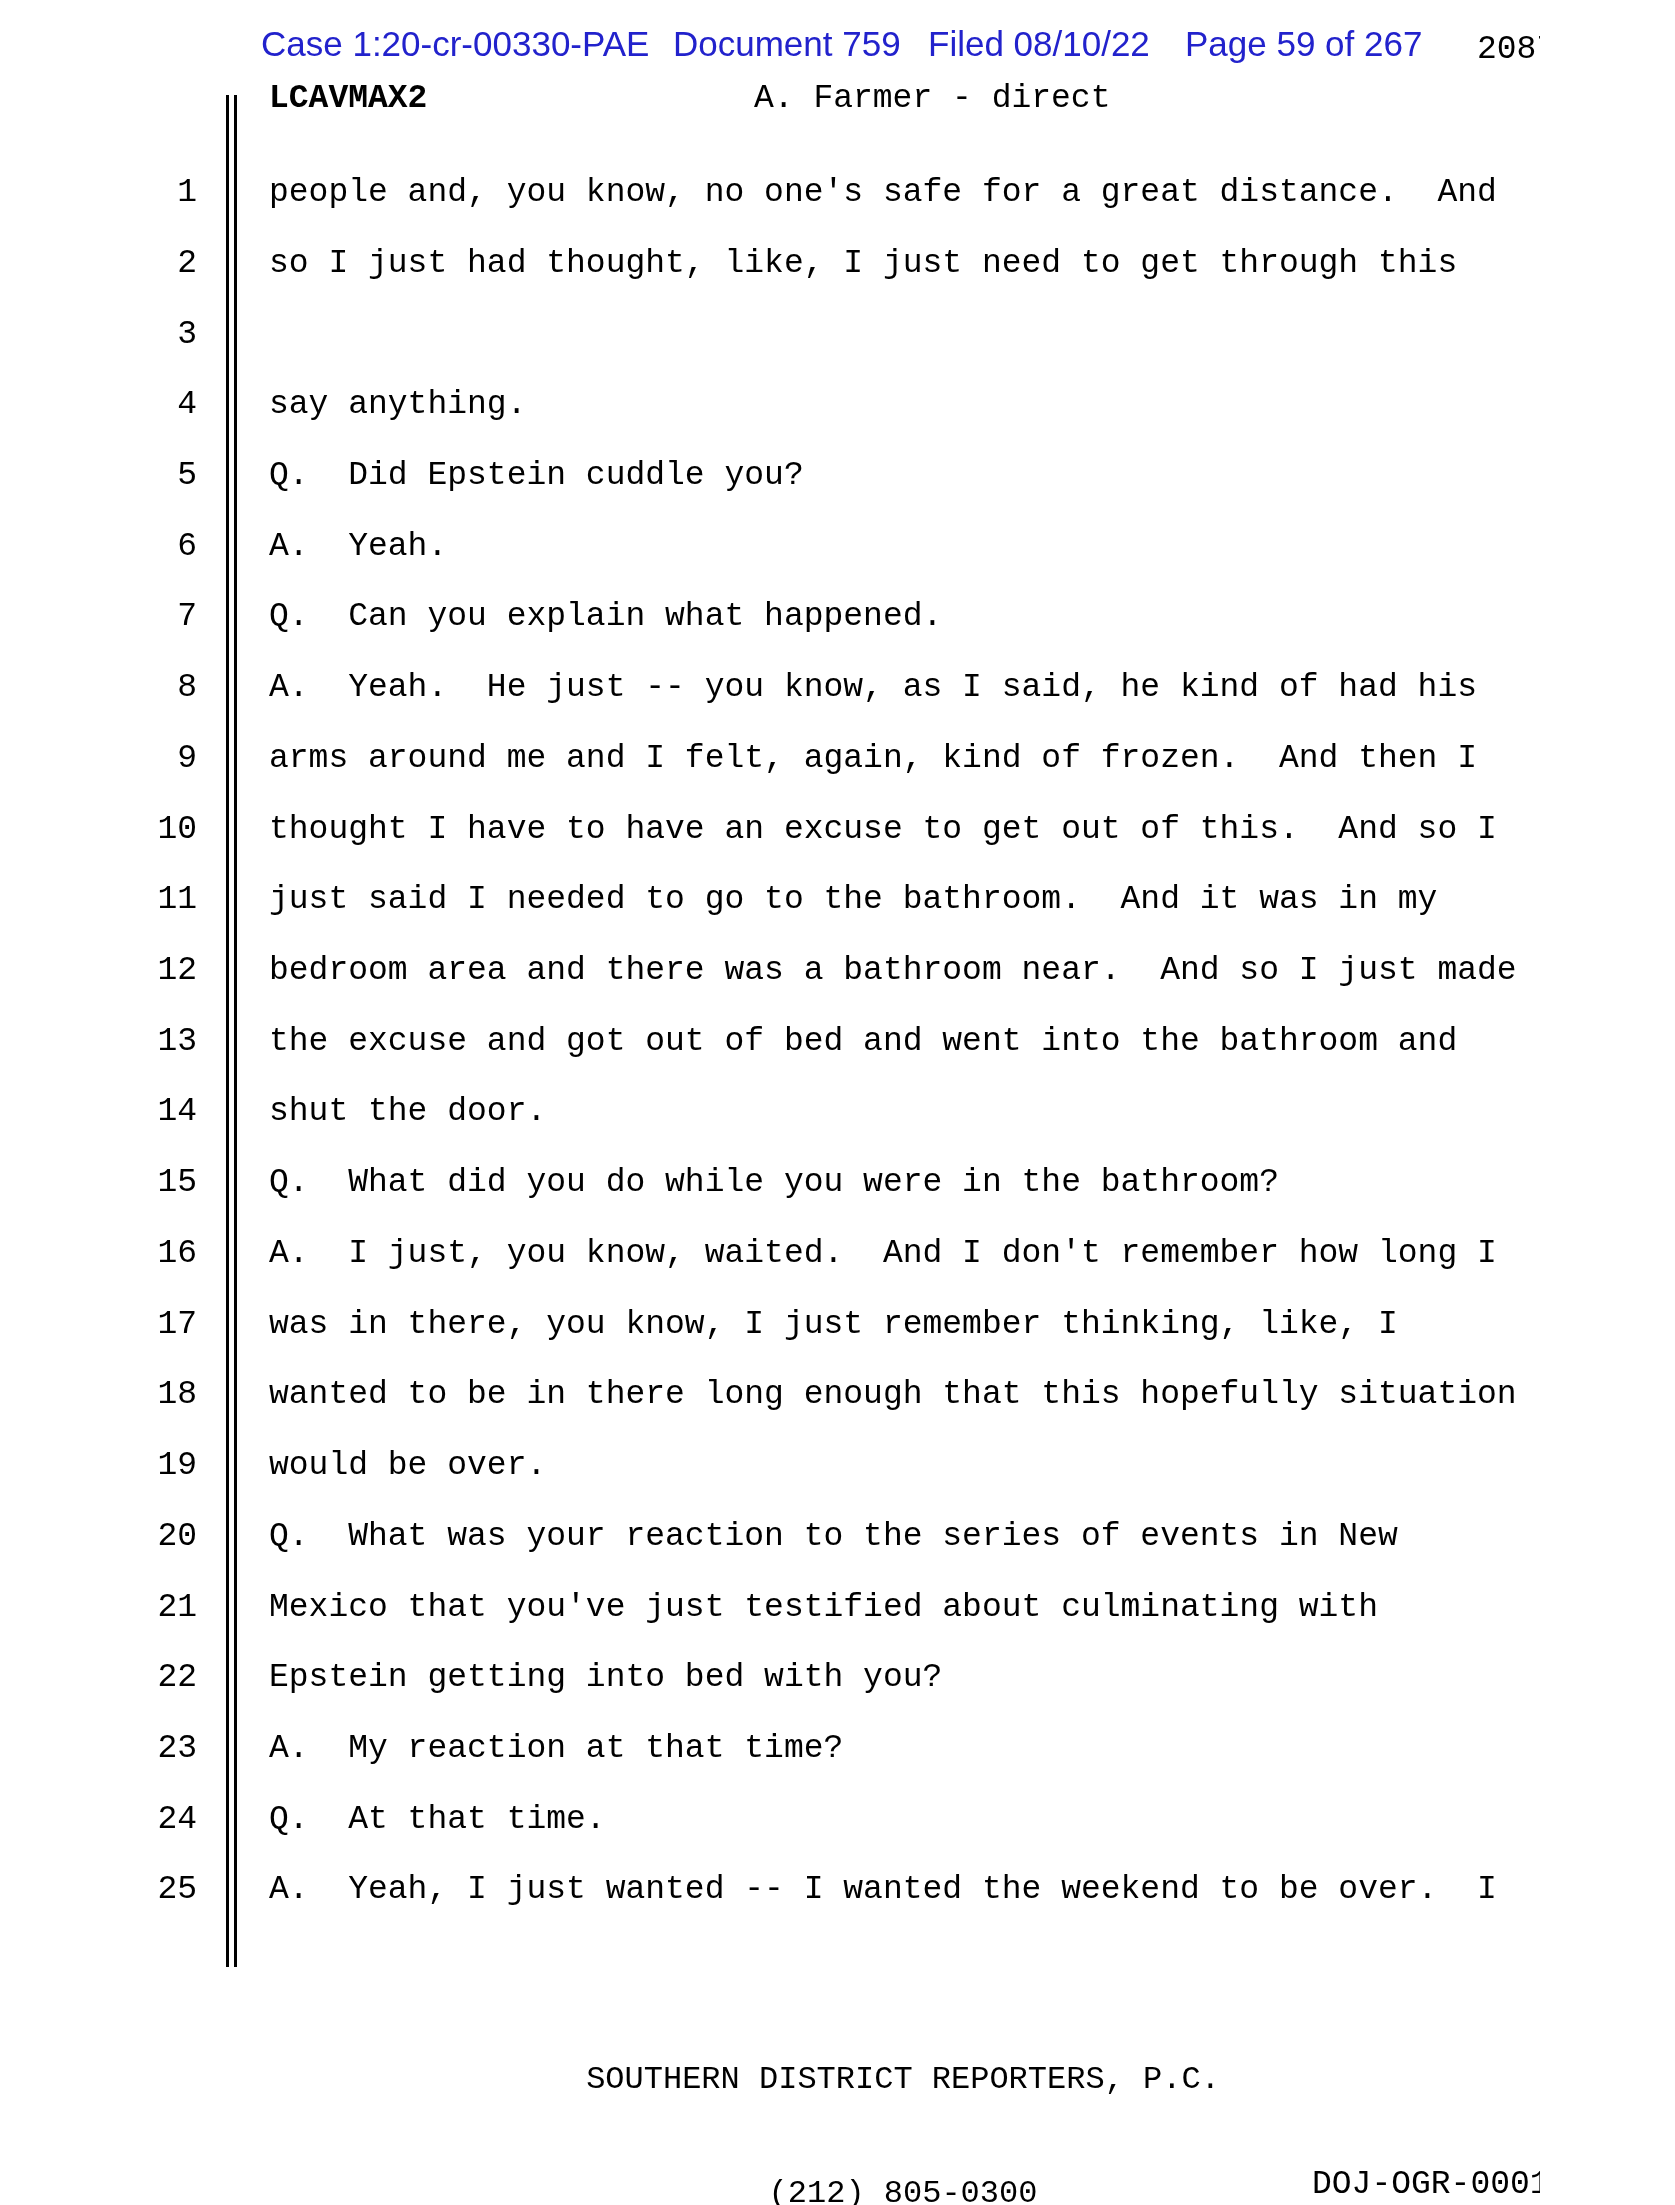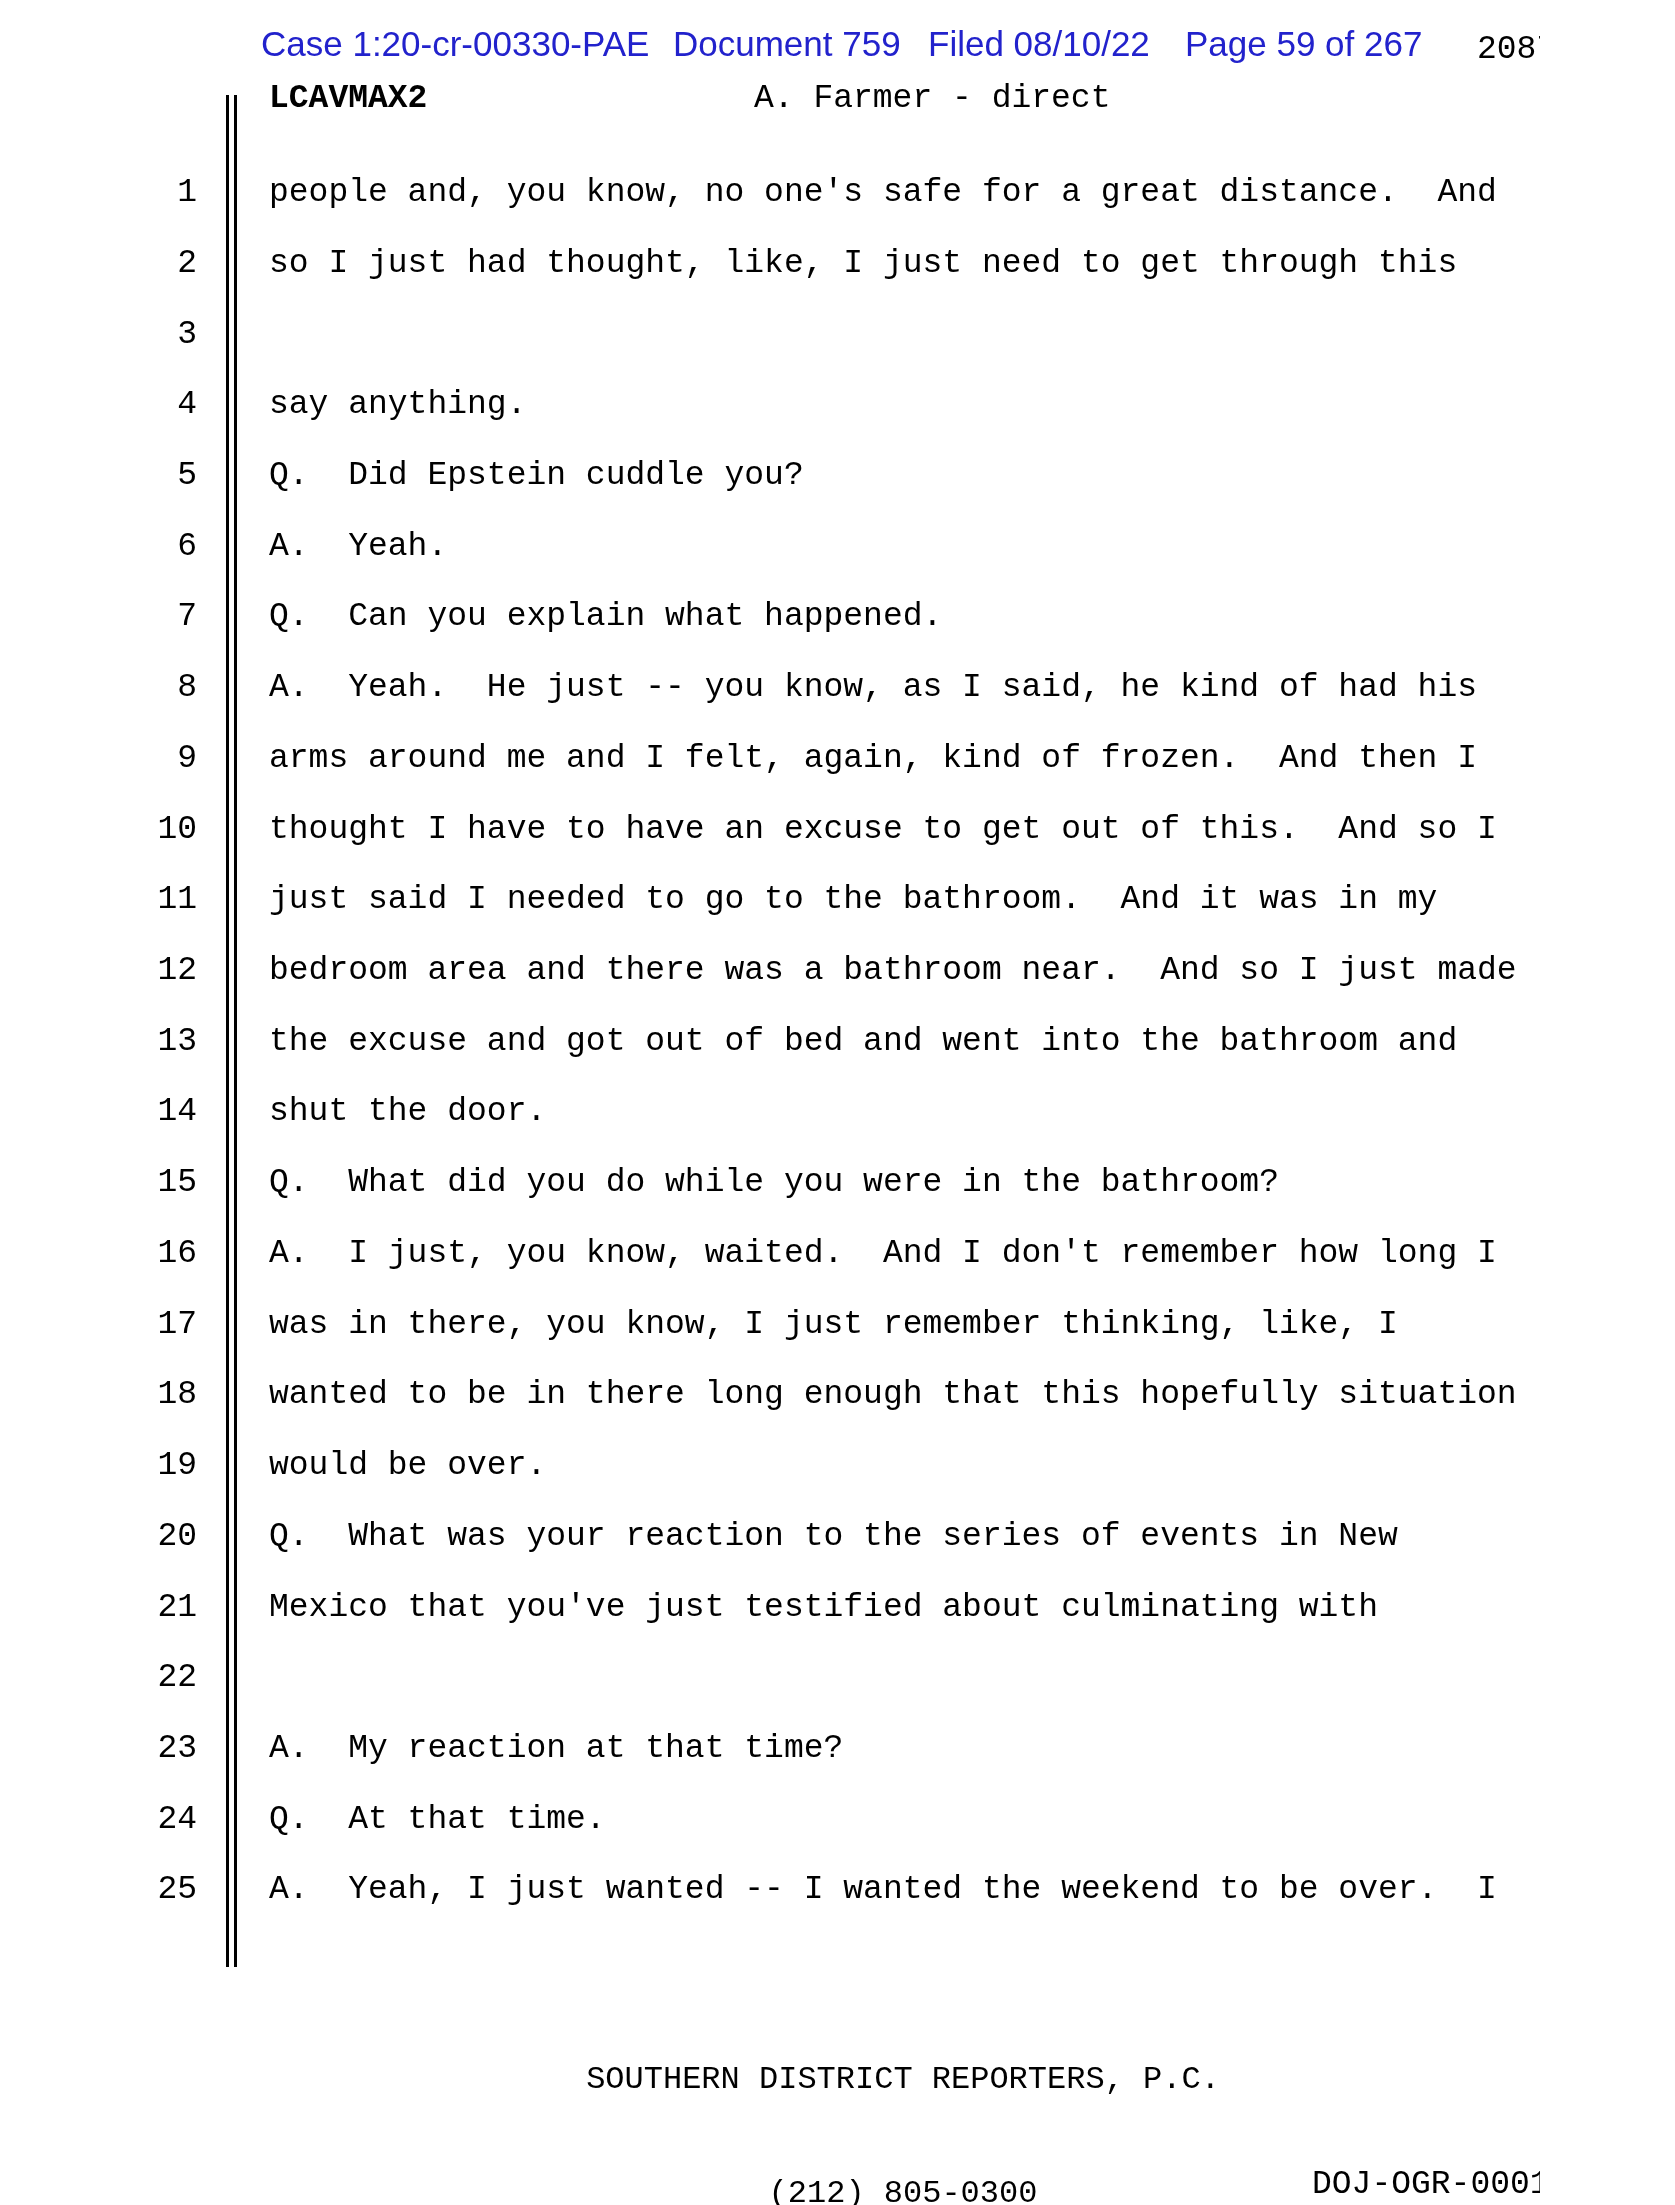--- a/index.html
+++ b/index.html
@@ -183,20 +183,21 @@
       <div class="line-row" style="top: 1520px;">
         <span class="num">20</span>
         <span class="txt">Q.  What was your reaction to the series of events in New</span>
       </div>
       <div class="line-row" style="top: 1591px;">
         <span class="num">21</span>
         <span class="txt">Mexico that you've just testified about culminating with</span>
       </div>
       <div class="line-row" style="top: 1661px;">
         <span class="num">22</span>
+        <span class="txt">Epstein getting into bed with you?</span>
       </div>
       <div class="line-row" style="top: 1732px;">
         <span class="num">23</span>
         <span class="txt">A.  My reaction at that time?</span>
       </div>
       <div class="line-row" style="top: 1803px;">
         <span class="num">24</span>
         <span class="txt">Q.  At that time.</span>
       </div>
       <div class="line-row" style="top: 1873px;">

